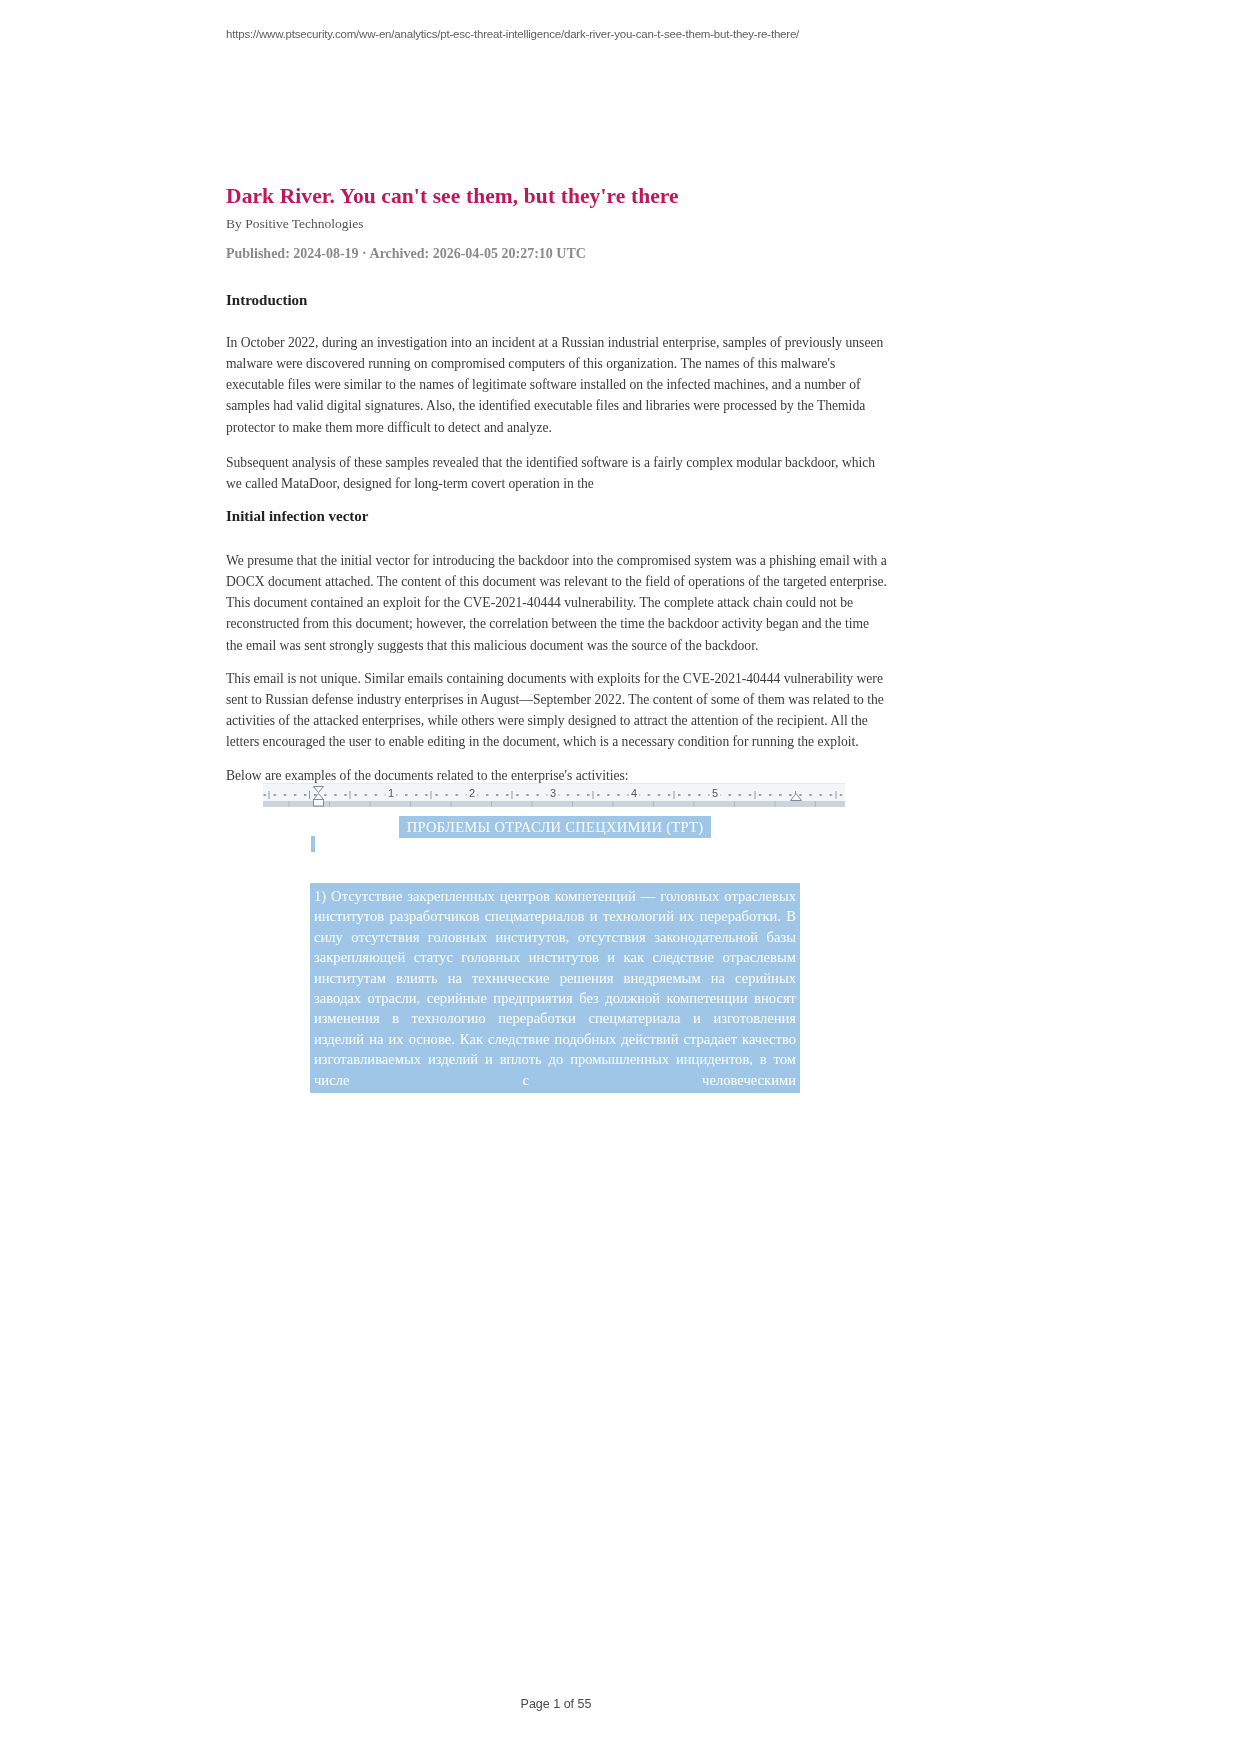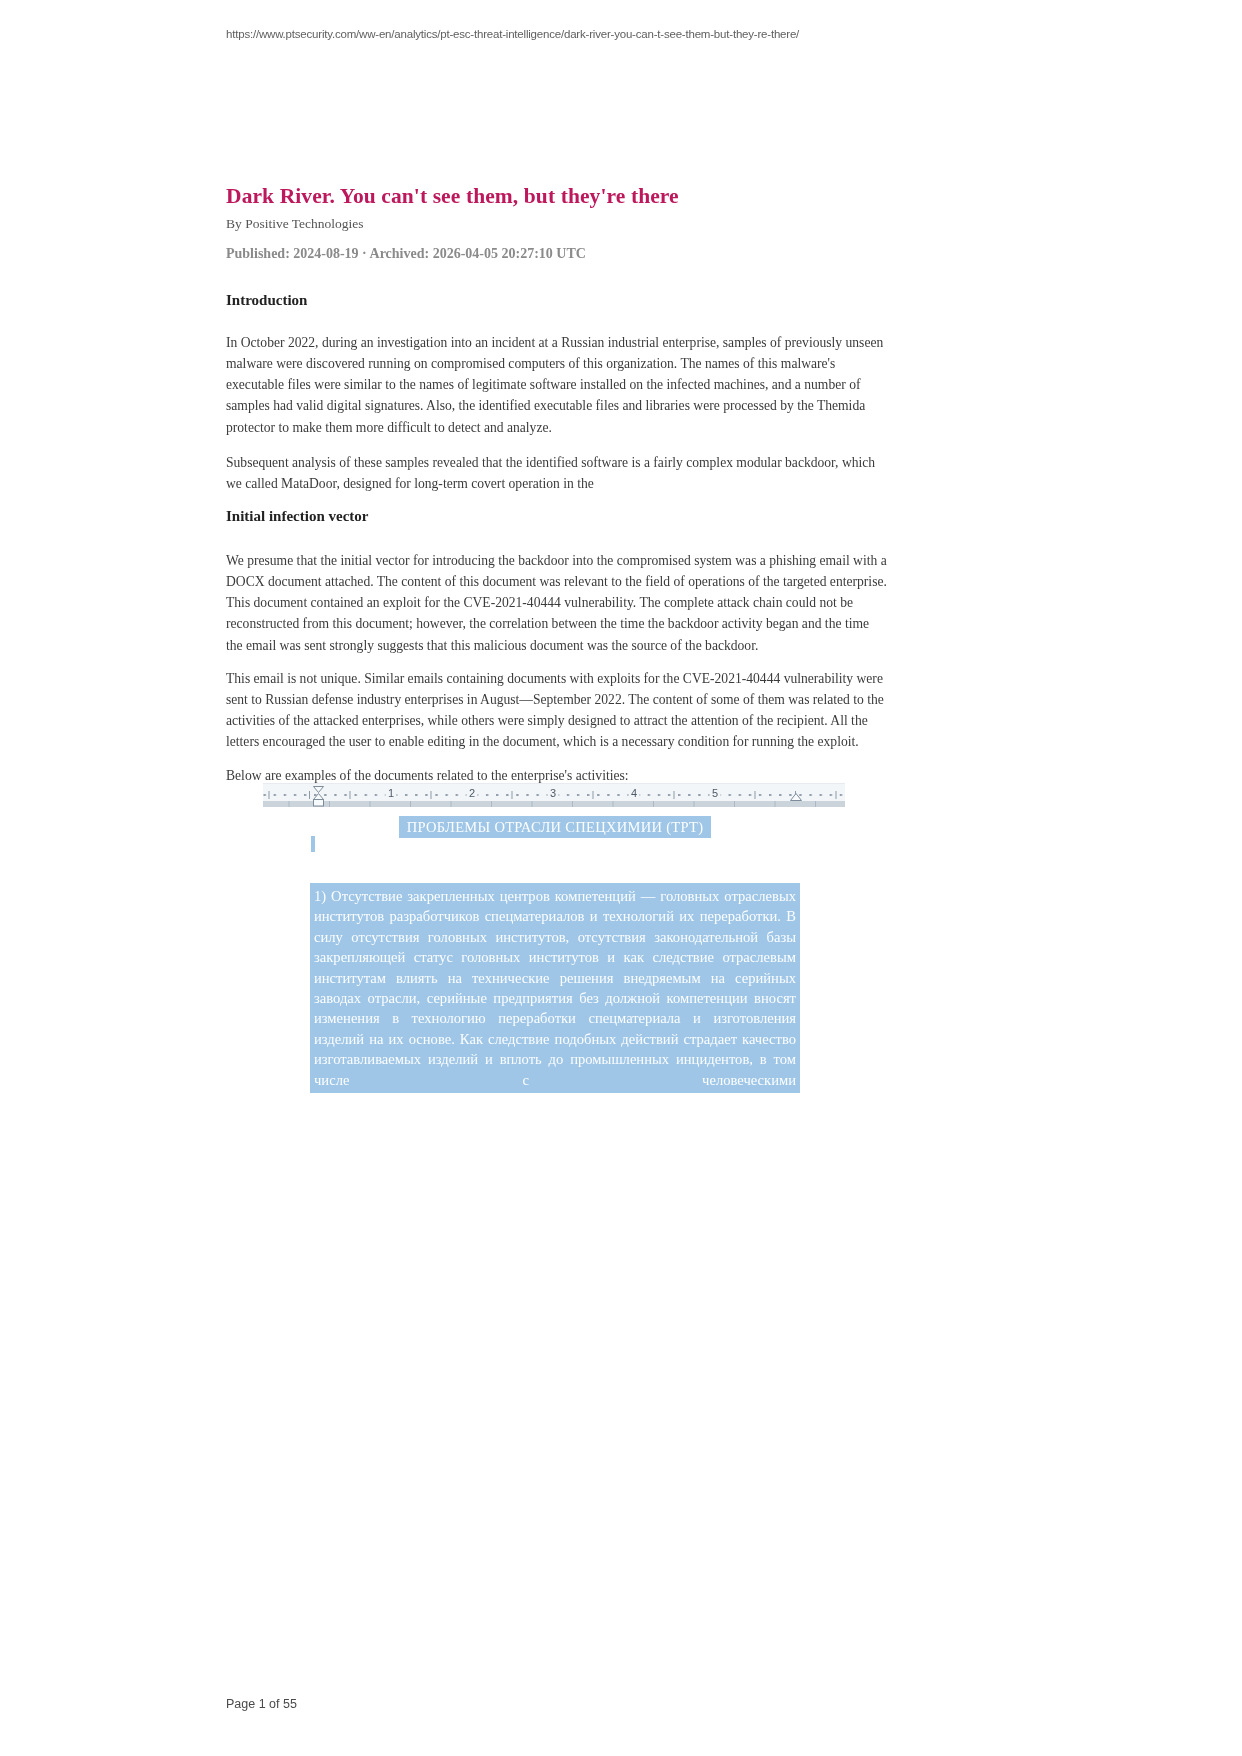--- a/index.html
+++ b/index.html
@@ -60,21 +60,21 @@
     background:#9fc6e7;}
 
   .doc-heading-row{position:absolute;left:84px;top:33px;width:490px;text-align:center;}
   .doc-heading-row span{display:inline-block;background:#9fc6e7;color:#fcfeff;
     font-size:14.5px;line-height:20px;padding:1px 8px;letter-spacing:0.3px;}
 
   .doc-body{position:absolute;left:84px;top:70px;width:482px;background:#9fc6e7;
     color:#fcfeff;font-size:14.6px;line-height:20.4px;text-align:justify;
     text-align-last:justify;padding:3px 4px;margin-top:30px;}
 
-  .footer{position:absolute;top:1697px;left:0;width:660px;
+  .footer{position:absolute;top:1697px;left:0;width:660px;text-align:center;
     font-family:"Liberation Sans",sans-serif;font-size:12.5px;color:#4a4a4a;}
 </style>
 </head>
 <body>
 
 <div class="wrap">
 
   <div class="url-line">https://www.ptsecurity.com/ww-en/analytics/pt-esc-threat-intelligence/dark-river-you-can-t-see-them-but-they-re-there/</div>
 
   <h1 class="title">Dark River. You can't see them, but they're there</h1>

